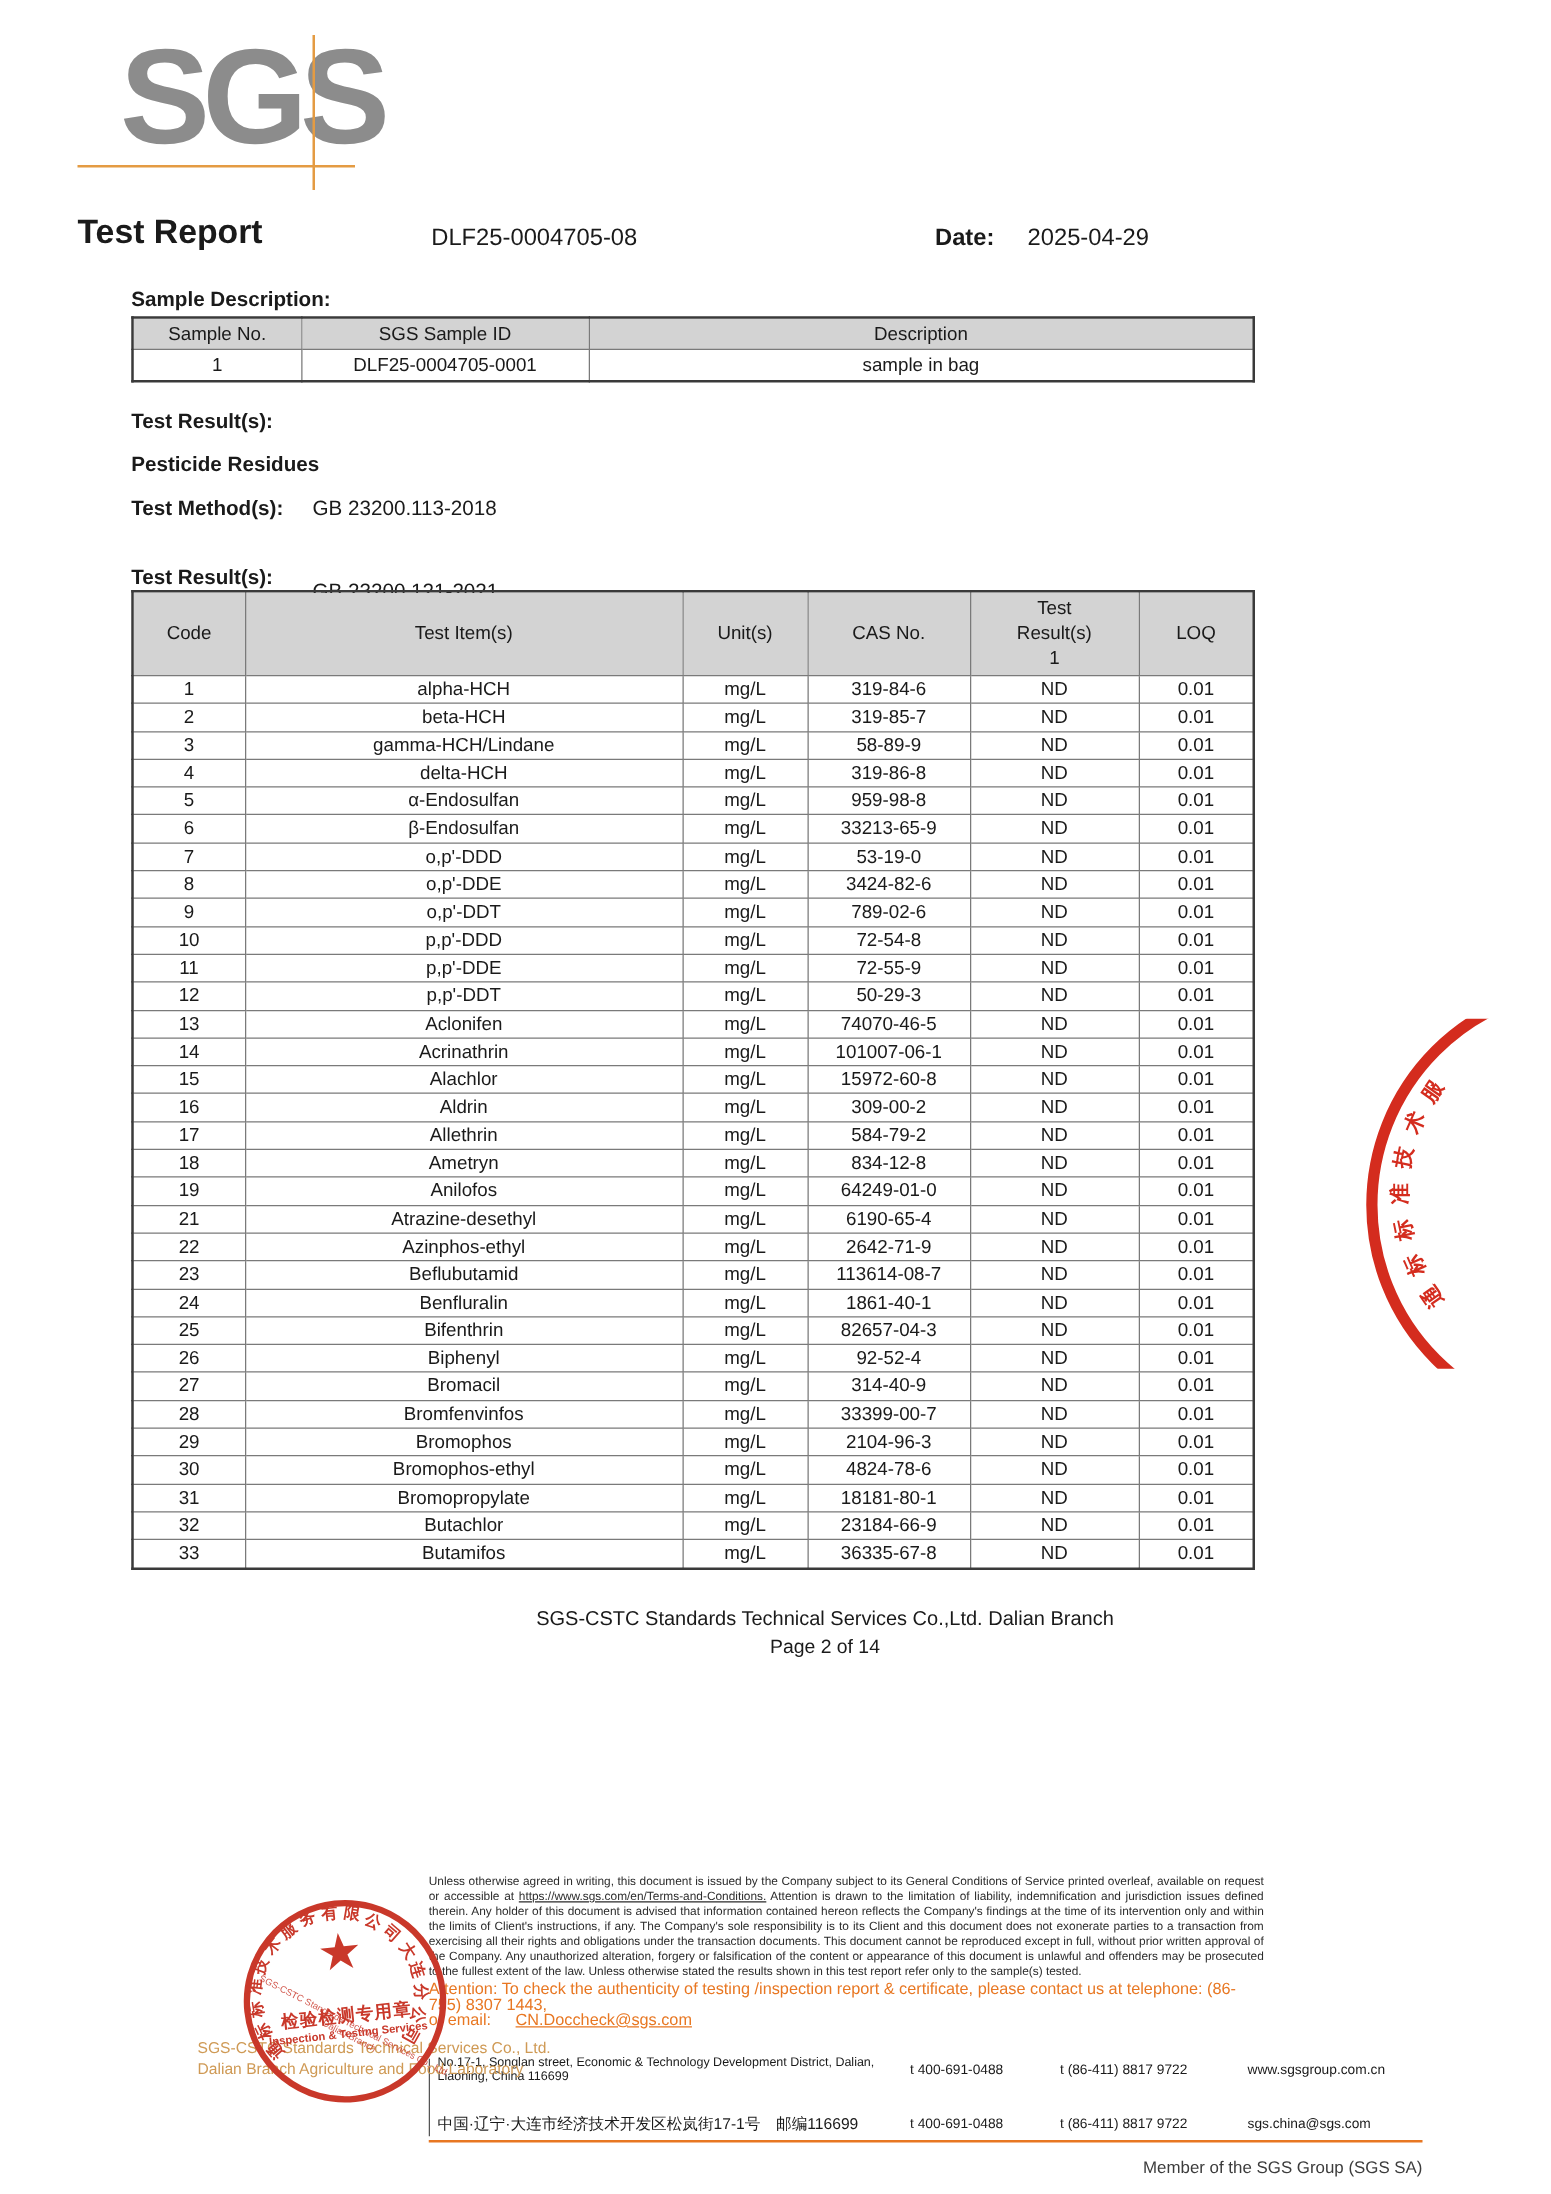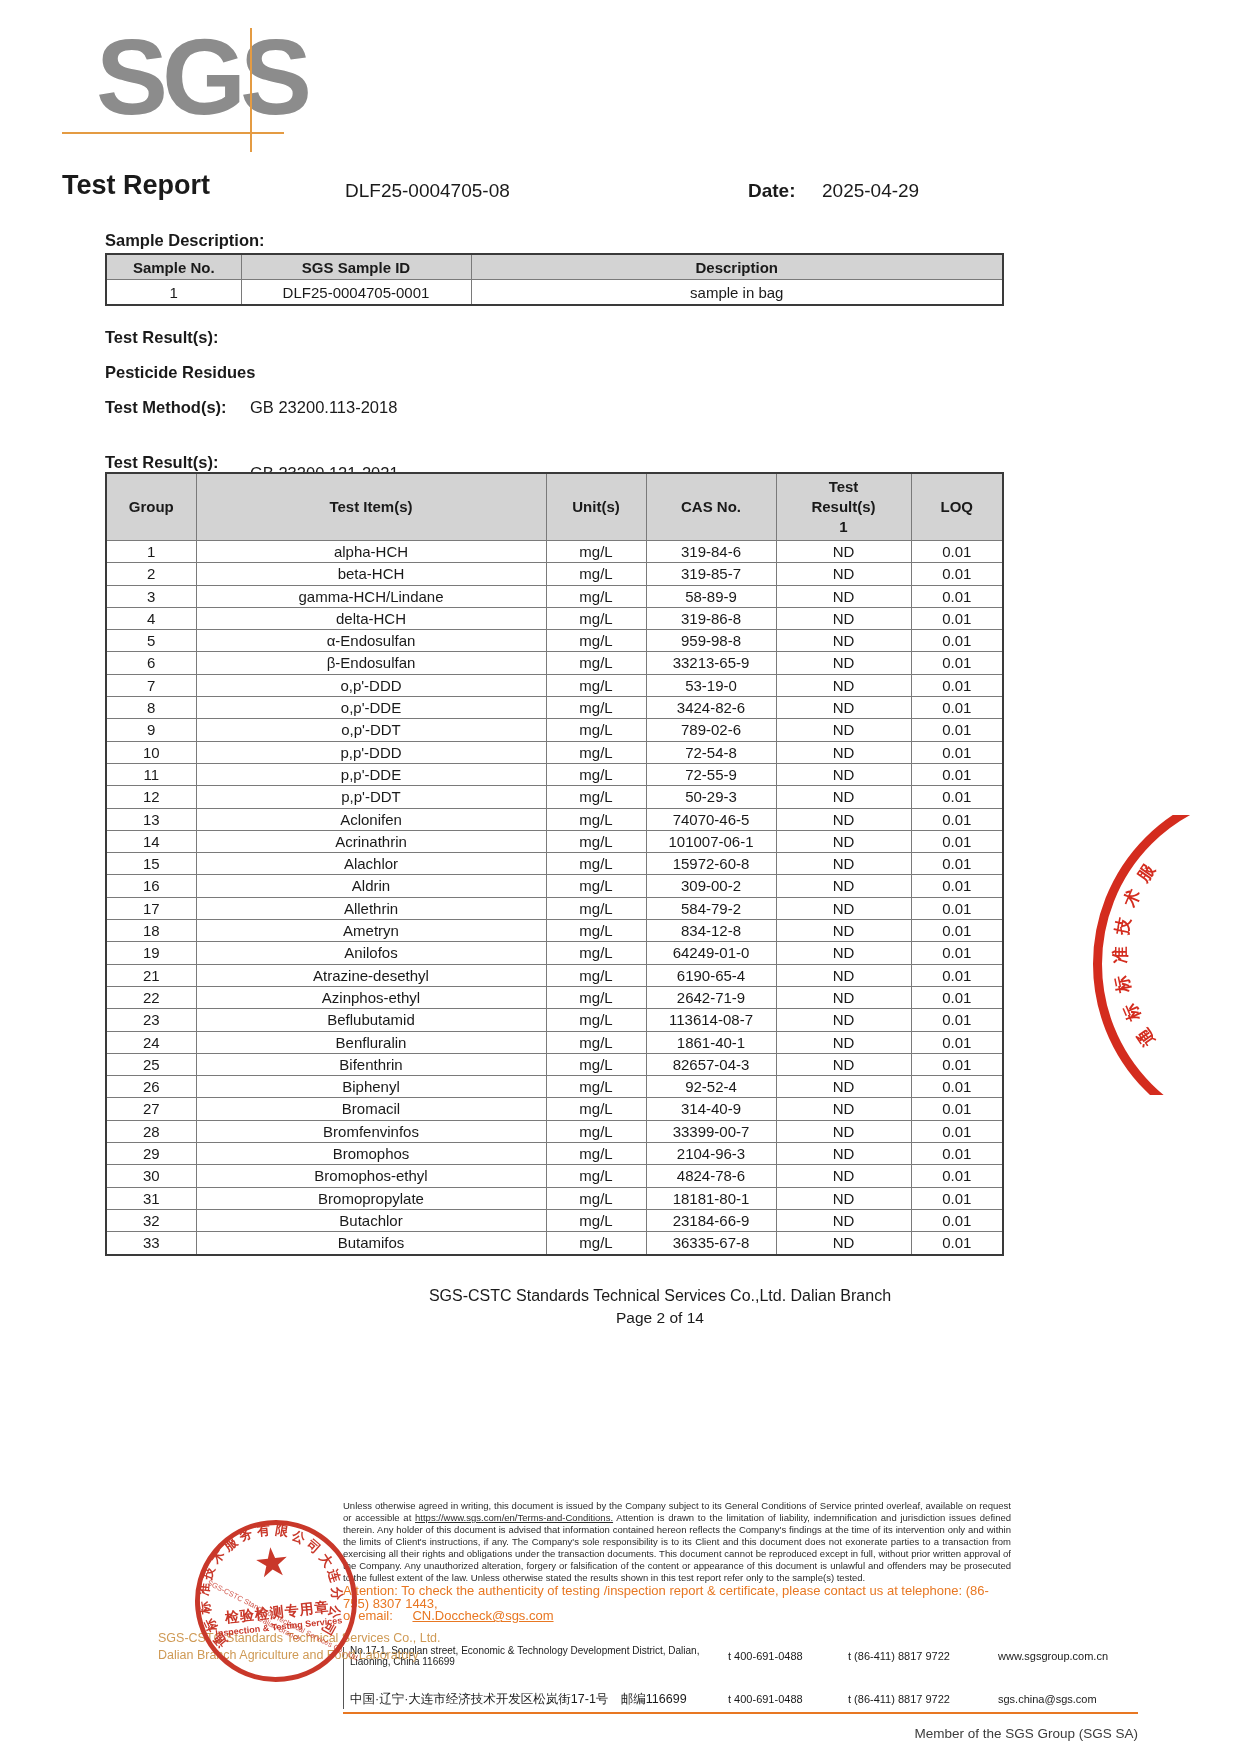--- a/index.html
+++ b/index.html
@@ -29,21 +29,21 @@
   .h-normal{position:absolute;font-size:16.5px;text-align:center;}
   
   table{border-collapse:collapse;table-layout:fixed;}
   .doc-table{position:absolute;left:105px;width:897px;border:2px solid #3a3a3a;}
   .doc-table th,.doc-table td{
     border:1px solid #7a7a7a;
     text-align:center;vertical-align:middle;
     font-size:15px;font-weight:normal;padding:0;
     overflow:hidden;white-space:nowrap;
   }
-  .doc-table th{background:#d3d3d3;white-space:pre-line;font-weight:bold;}
+  .doc-table th{background:#d3d3d3;white-space:pre-line;}
   #sample-table{top:253px;}
   #sample-table th{height:24px;}
   #sample-table td{height:24px;}
   #results-table{top:472px;}
   #results-table th{height:66px;line-height:20px;}
   #results-table td{height:21.3px;line-height:21.3px;}
   
   .footer-center{position:absolute;left:180px;width:960px;text-align:center;}
   #footer-company{top:1287px;font-size:16px;}
   #footer-page{top:1309px;font-size:15.5px;}
@@ -155,21 +155,21 @@
     <colgroup>
       <col style="width:90px">
         <col style="width:350px">
         <col style="width:100px">
       <col style="width:130px">
         <col style="width:135px">
         <col style="width:92px">
     </colgroup>
     <thead>
         <tr>
-          <th>Group</th>
+          <th>Code</th>
           <th>Test Item(s)</th>
           <th>Unit(s)</th>
           <th>CAS No.</th>
           <th>Test
 Result(s)
 1</th>
           <th>LOQ</th>
         </tr>
       </thead>
     <tbody>

